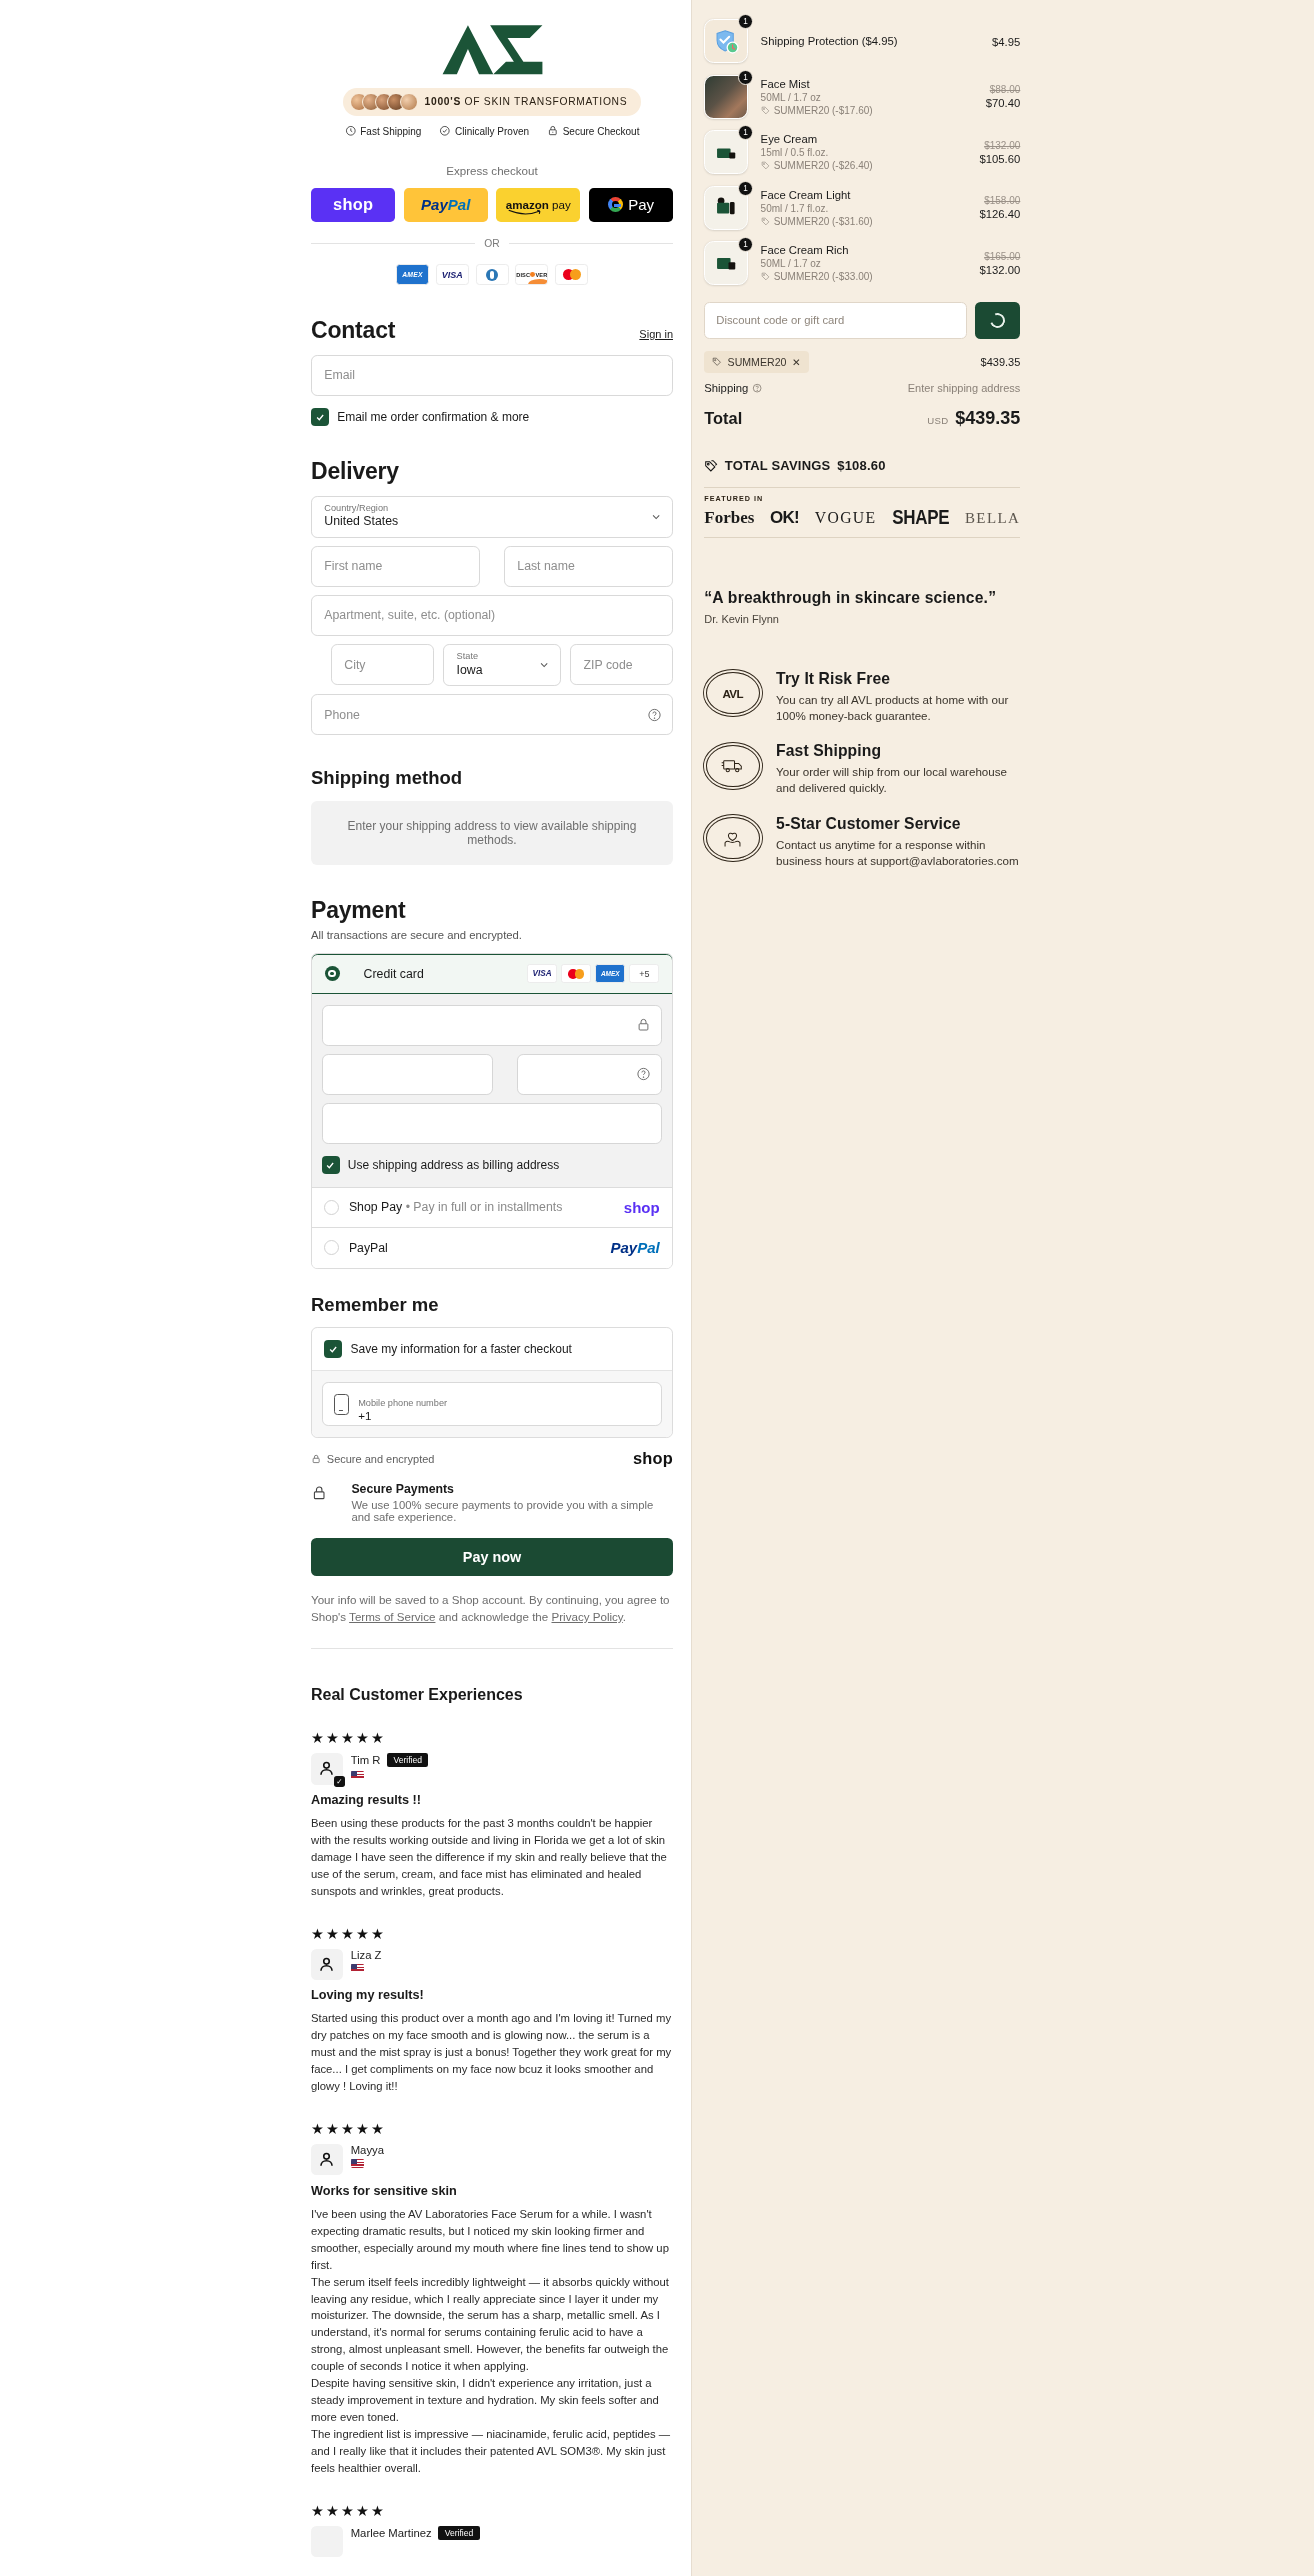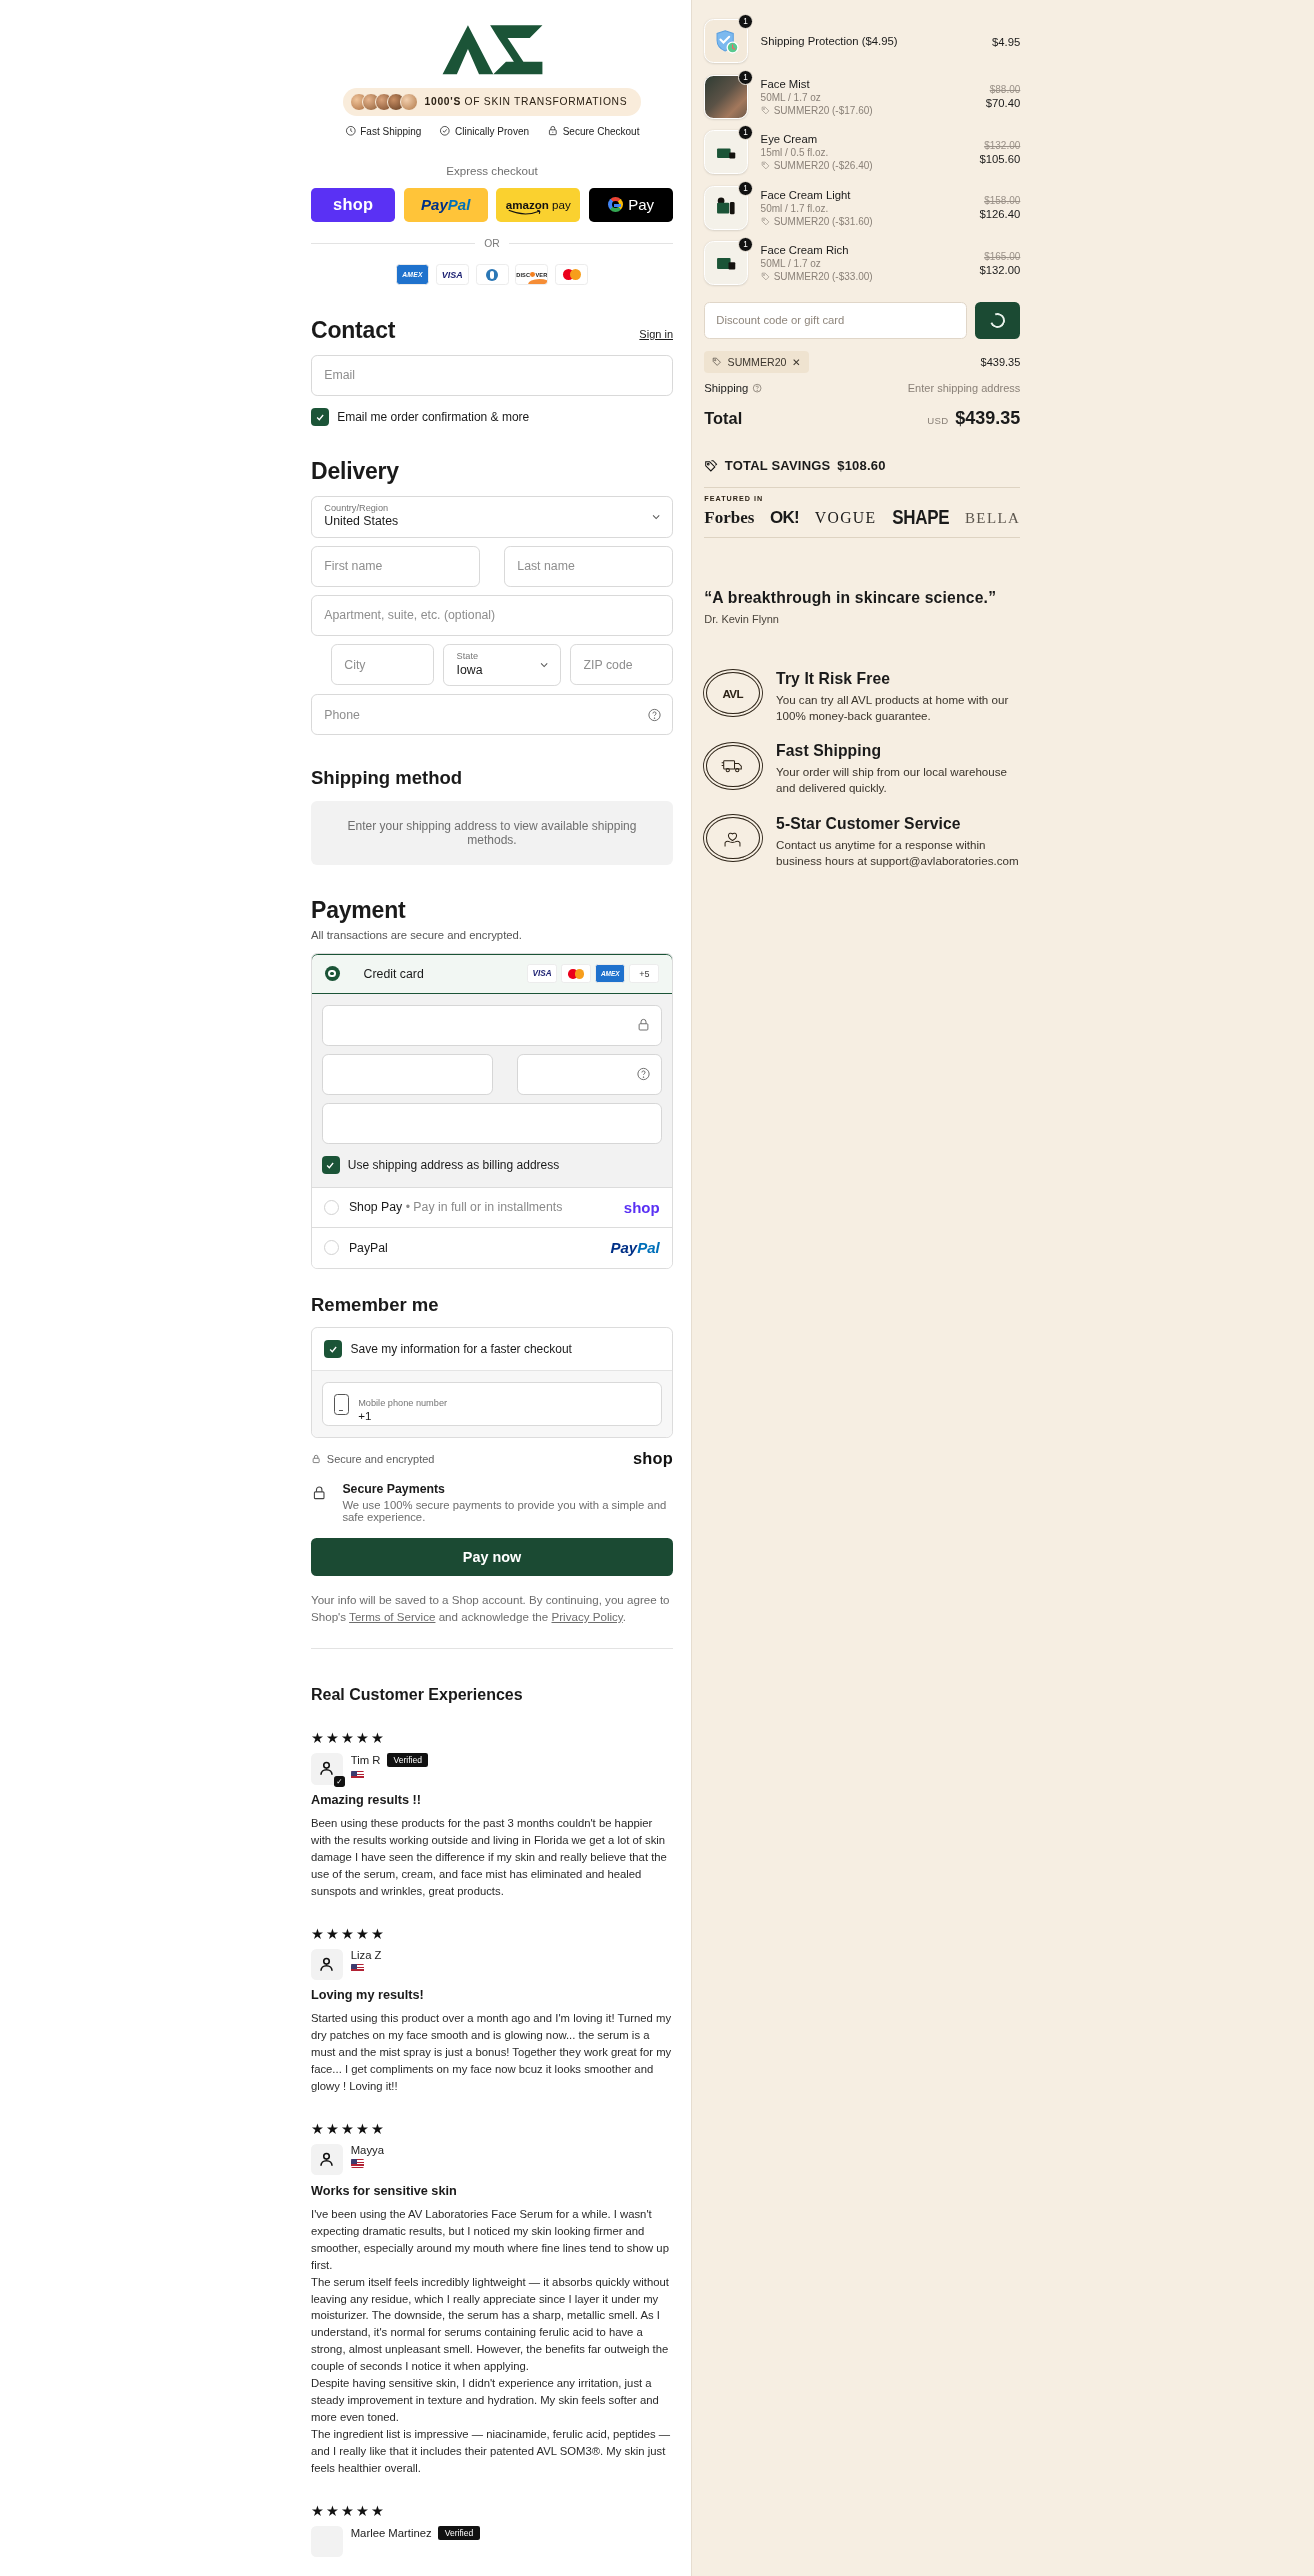--- a/index.html
+++ b/index.html
@@ -126,21 +126,21 @@
   .rem-phone-wrap { background:#f7f7f7; padding:11px 9.6px; border-radius:0 0 6.2px 6.2px; }
   .phone-box { background:#fff; border:0.7px solid #d9d9d9; border-radius:6.2px; height:44px; display:flex; align-items:center; gap:9.6px; padding:0 11px; }
   .phone-box .plabel { font-size:9.2px; color:#757575;margin-top:12px; }
   .phone-box .pval { font-size:11.6px; margin-top:1.4px; }
   .phone-ico { width:15px; height:20.5px; border:1.2px solid #555; border-radius:3.4px; position:relative; flex:none; }
   .phone-ico::after { content:""; position:absolute; bottom:2.1px; left:50%; transform:translateX(-50%); width:4.1px; height:1.4px; background:#555; }
 
   .secure-row { margin-top:11px; display:flex; align-items:center; font-size:11px; color:#5f5f5f; gap:5.5px; }
   .secure-row svg { width:10.3px; height:10.3px; stroke:#5f5f5f; fill:none; stroke-width:1.8; }
   .shop-dark { margin-left:auto; font-weight:bold; font-size:16.4px; color:#111; letter-spacing:0.2px; }
-  .sp-blurb { margin-top:13.7px; display:flex; gap:15px; }
+  .sp-blurb { margin-top:13.7px; display:flex; gap:24px; }
   .sp-blurb svg { width:16.4px; height:16.4px; stroke:#444; fill:none; stroke-width:1.6; flex:none; margin-top:2.7px; }
   .sp-title { font-size:12.3px; font-weight:bold; }
   .sp-text { font-size:11.3px; color:#6d6d6d; margin-top:2.7px; }
 
   .paynow { margin-top:15px; width:100%; height:38px; border:none; border-radius:5.5px; background:#1b4a33; color:#fff;
     font-size:14.4px; font-weight:bold; cursor:pointer; font-family:inherit; }
   .terms { margin-top:15px; font-size:11.6px; color:#6d6d6d; line-height:1.5; }
   .terms u { cursor:pointer; }
   .hr { margin-top:23px; border-top:0.7px solid #e3e3e3; }
 

